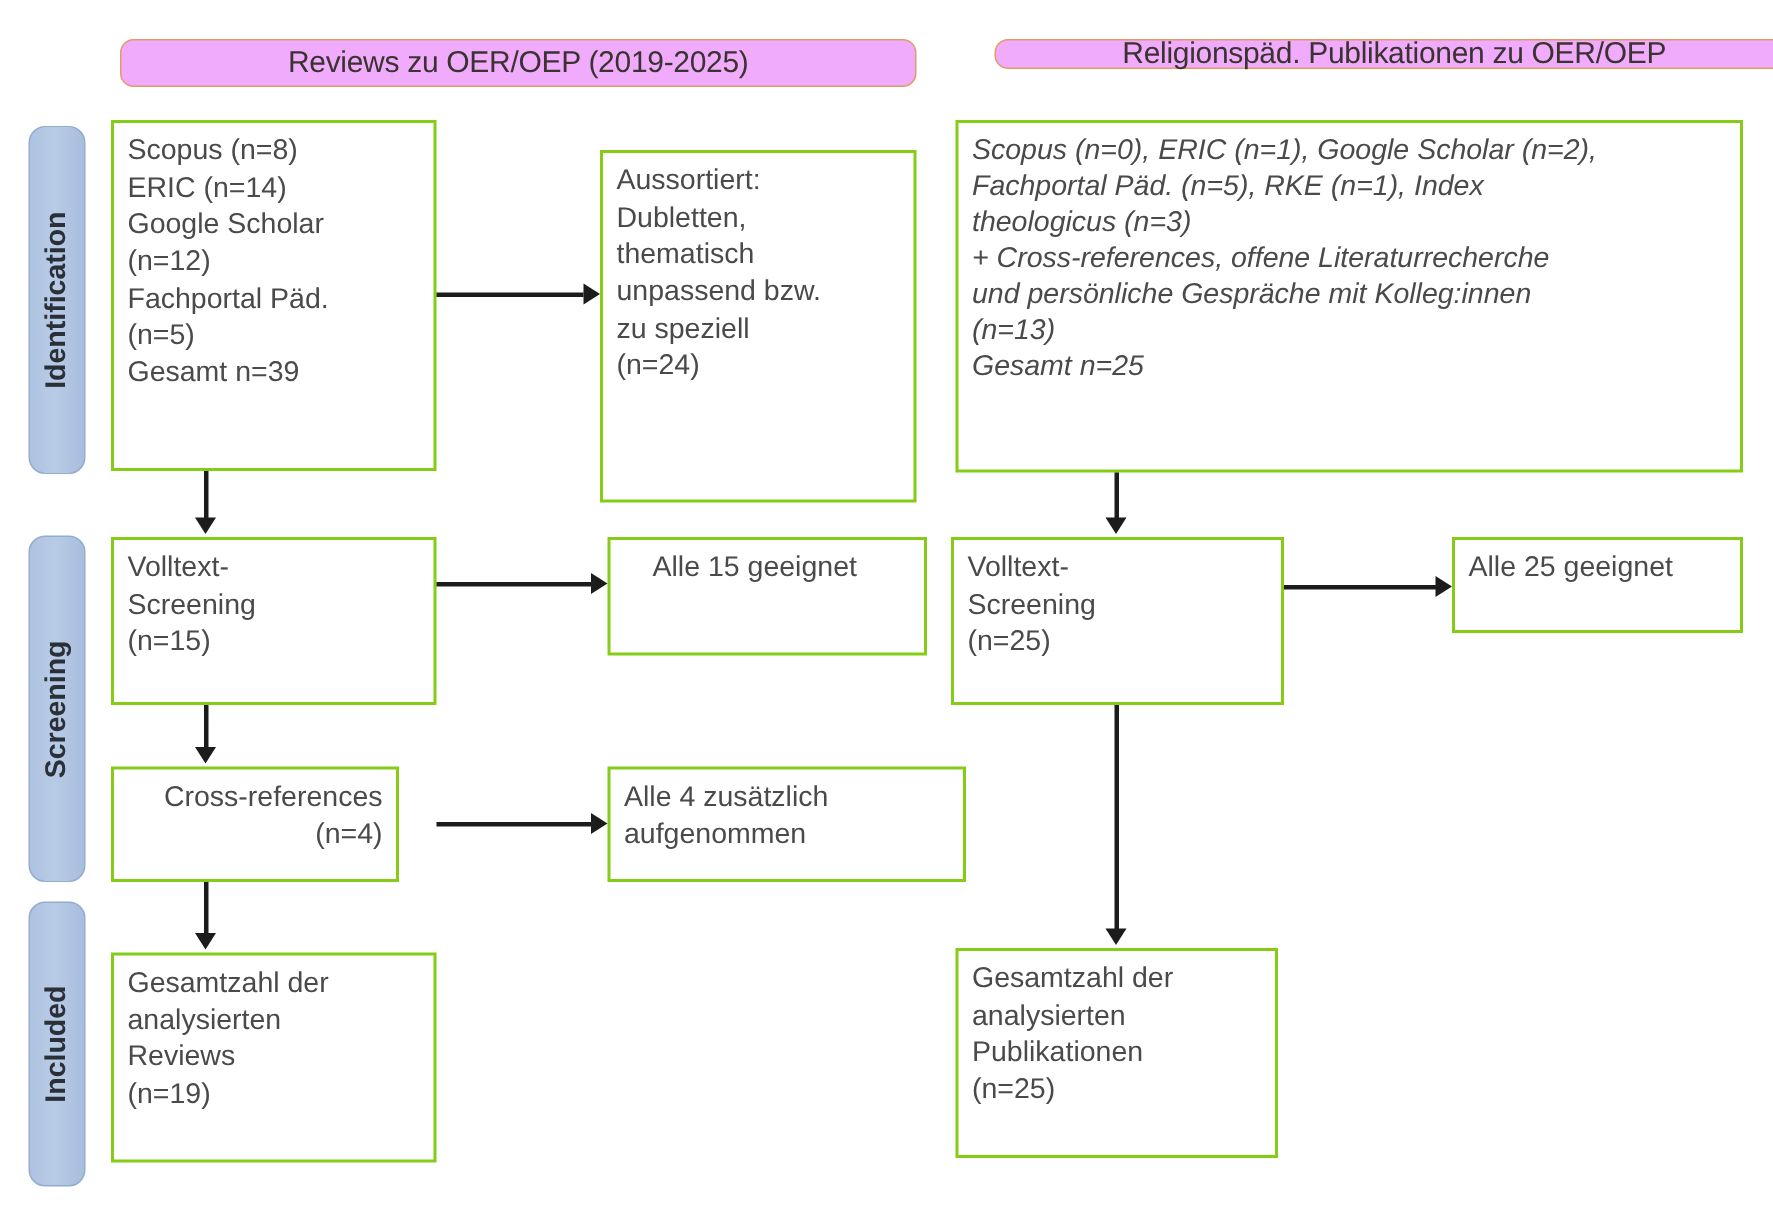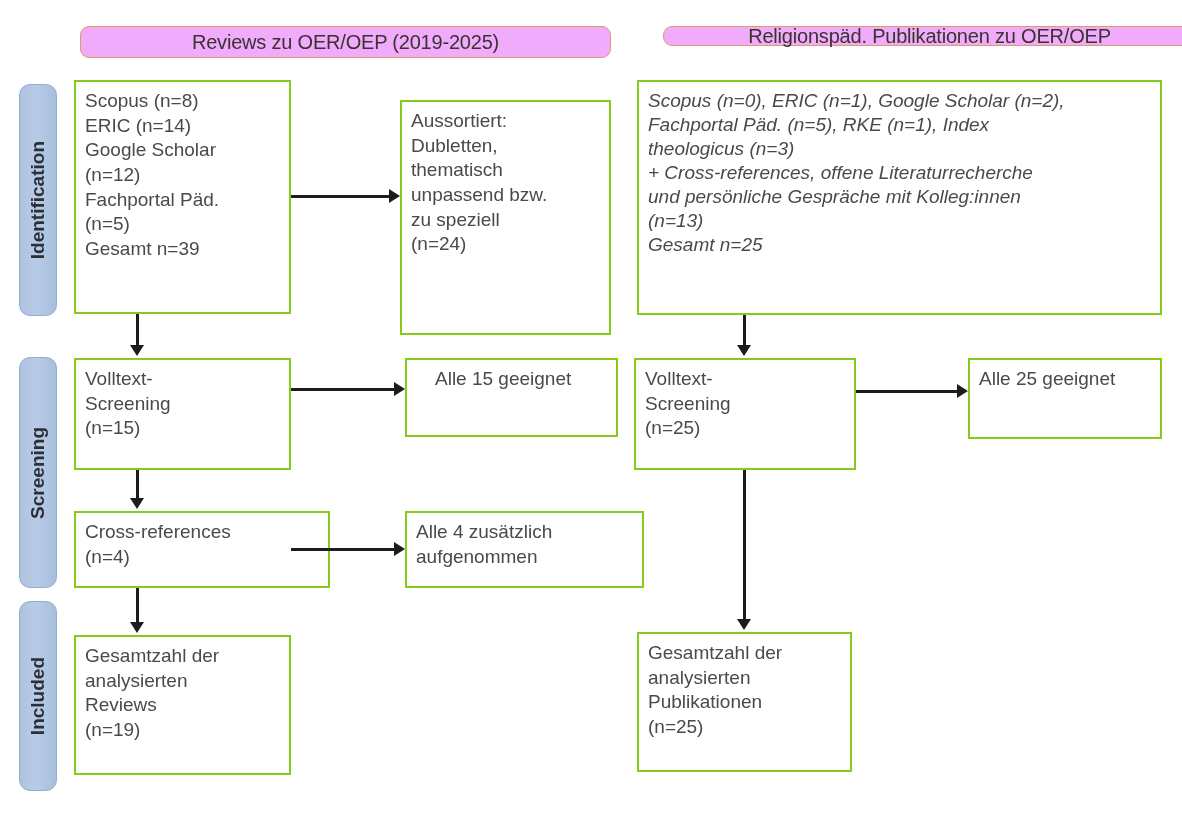--- a/index.html
+++ b/index.html
@@ -146,21 +146,21 @@
 (n=15)</div>
 
   <div class="box" style="left:405px; top:358px; width:213px; height:79px;padding-left:28px;">Alle 15 geeignet</div>
 
   <div class="line-h" style="left:291px; top:388px; width:104px;"></div>
   <div class="arrow-right" style="left:394px; top:382px;"></div>
 
   <div class="line-v" style="left:136px; top:470px; width:3px; height:29px;"></div>
   <div class="arrow-down" style="left:130px; top:498px;"></div>
 
-  <div class="box" style="left:74px; top:511px; width:256px; height:77px;">Cross-references
+  <div class="box" style="left:74px; top:511px; width:192px; height:77px;text-align:right;">Cross-references
 (n=4)</div>
 
   <div class="box" style="left:405px; top:511px; width:239px; height:77px;">Alle 4 zusätzlich
 aufgenommen</div>
 
   <div class="line-h" style="left:291px; top:548px; width:104px;"></div>
   <div class="arrow-right" style="left:394px; top:542px;"></div>
 
   <div class="line-v" style="left:136px; top:588px; width:3px; height:35px;"></div>
   <div class="arrow-down" style="left:130px; top:622px;"></div>
@@ -178,21 +178,21 @@
 (n=13)
 Gesamt n=25</div>
 
   <div class="line-v" style="left:743px; top:315px; width:3px; height:31px;"></div>
   <div class="arrow-down" style="left:737px; top:345px;"></div>
 
   <div class="box" style="left:634px; top:358px; width:222px; height:112px;">Volltext-
 Screening
 (n=25)</div>
 
-  <div class="box" style="left:968px; top:358px; width:194px; height:81px;">Alle 25 geeignet</div>
+  <div class="box" style="left:968px; top:358px; width:194px; height:64px;">Alle 25 geeignet</div>
 
   <div class="line-h" style="left:856px; top:390px; width:102px;"></div>
   <div class="arrow-right" style="left:957px; top:384px;"></div>
 
   <div class="line-v" style="left:743px; top:470px; width:3px; height:150px;"></div>
   <div class="arrow-down" style="left:737px; top:619px;"></div>
 
   <div class="box" style="left:637px; top:632px; width:215px; height:140px;">Gesamtzahl der
 analysierten
 Publikationen

